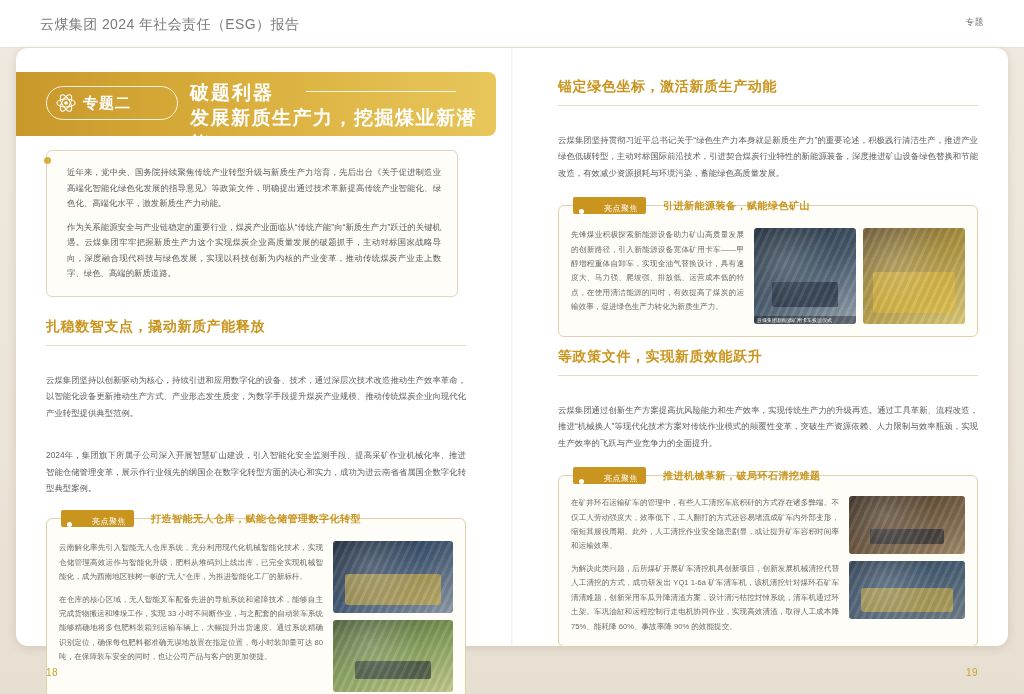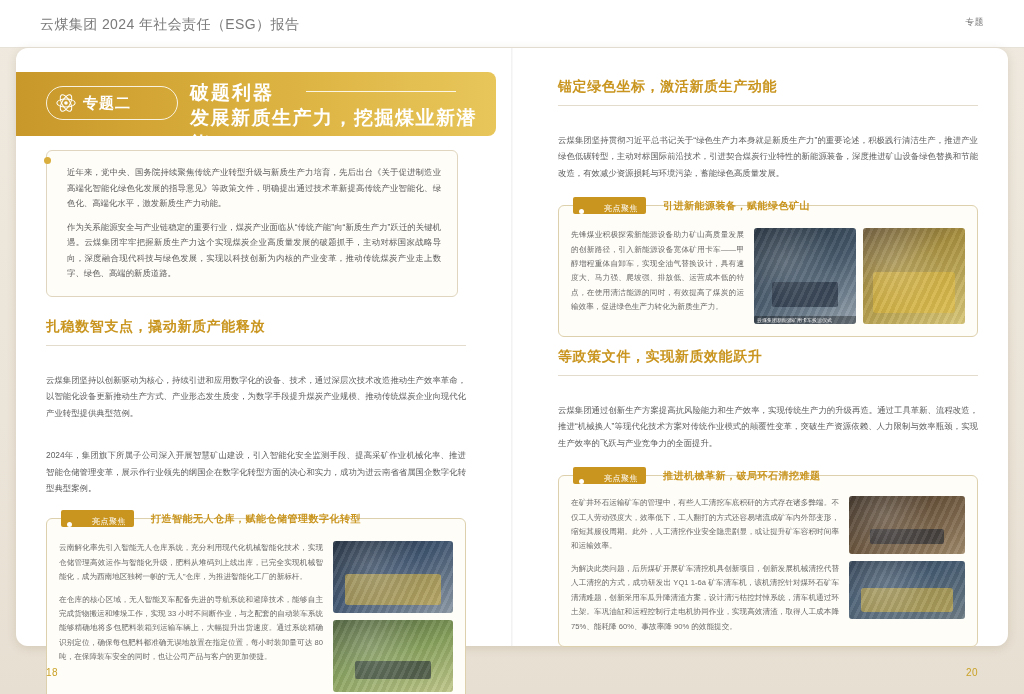--- a/index.html
+++ b/index.html
@@ -265,14 +265,14 @@
             </div>
           <div class="ph img-a img-noise" style="width:116px;height:58px;">
               <div class="mach"></div>
             </div>
         </div>
       </div>
     </div>
   </div>
 
   <div class="footer-num l">18</div>
-  <div class="footer-num r">20</div>
+  <div class="footer-num r">19</div>
 </div>
 
 </body></html>

